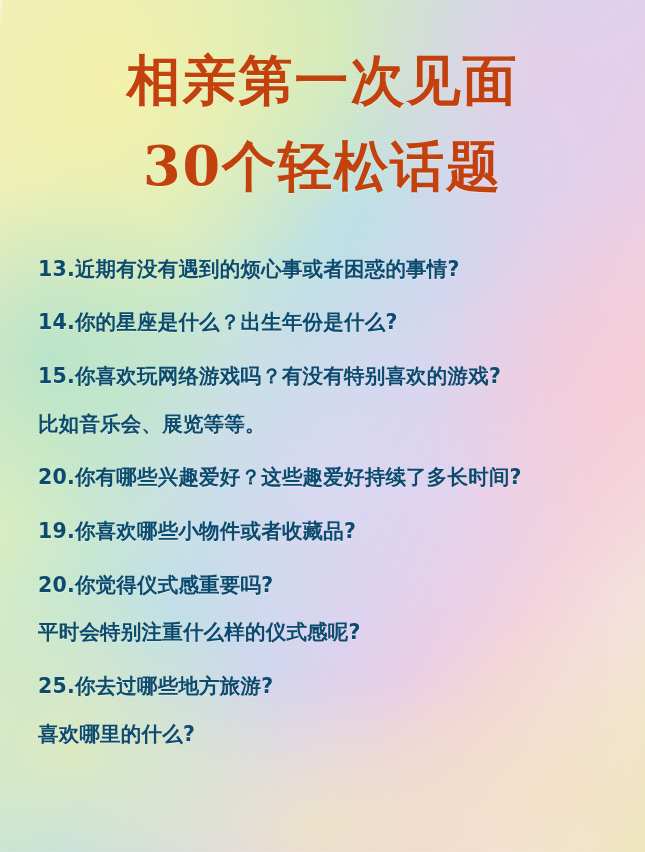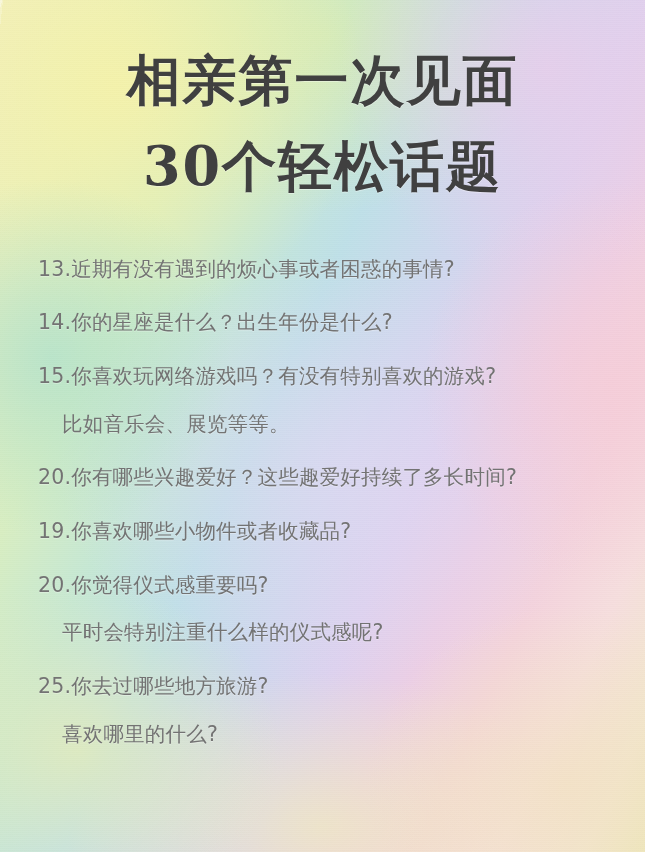--- a/index.html
+++ b/index.html
@@ -86,44 +86,43 @@
     z-index: 5;
     padding: 0;
   }
   .title-block {
     padding: 48px 0 14px 0;
     text-align: center;
   }
   .title-line {
     font-family: "DejaVu Serif", "Liberation Serif", serif;
     font-weight: bold;
-    color: #404040;
+    color: #c2410c;
     letter-spacing: 2px;
     line-height: 1.22;
     text-shadow: 0 1px 0 rgba(255,255,255,0.35);
   }
   .title-line-1 { font-size: 54px; }
   .title-line-2 { font-size: 54px; margin-top: 20px; }
 
   .qa-list {
     padding: 42px 34px 0 38px;
   }
   .qa-item {
     font-family: "DejaVu Sans", "Liberation Sans", sans-serif;
-    font-weight: normal;
+    font-weight: bold;
     font-size: 20.5px;
-    color: #737373;
+    color: #0c4a6e;
     line-height: 1.35;
     margin: 0 0 26px 0;
     letter-spacing: 0.2px;
     text-shadow: 0 1px 0 rgba(255,255,255,0.30);
   }
   .qa-item.cont {
     margin-top: -6px;
-    margin-left: 24px;
   }
 </style>
 </head>
 <body>
 
 <div class="poster">
   <div class="bg-layer bg-base"></div>
   <div class="bg-layer bg-wash-1"></div>
   <div class="bg-layer bg-wash-2"></div>
   <div class="bg-layer bg-wash-3"></div>

